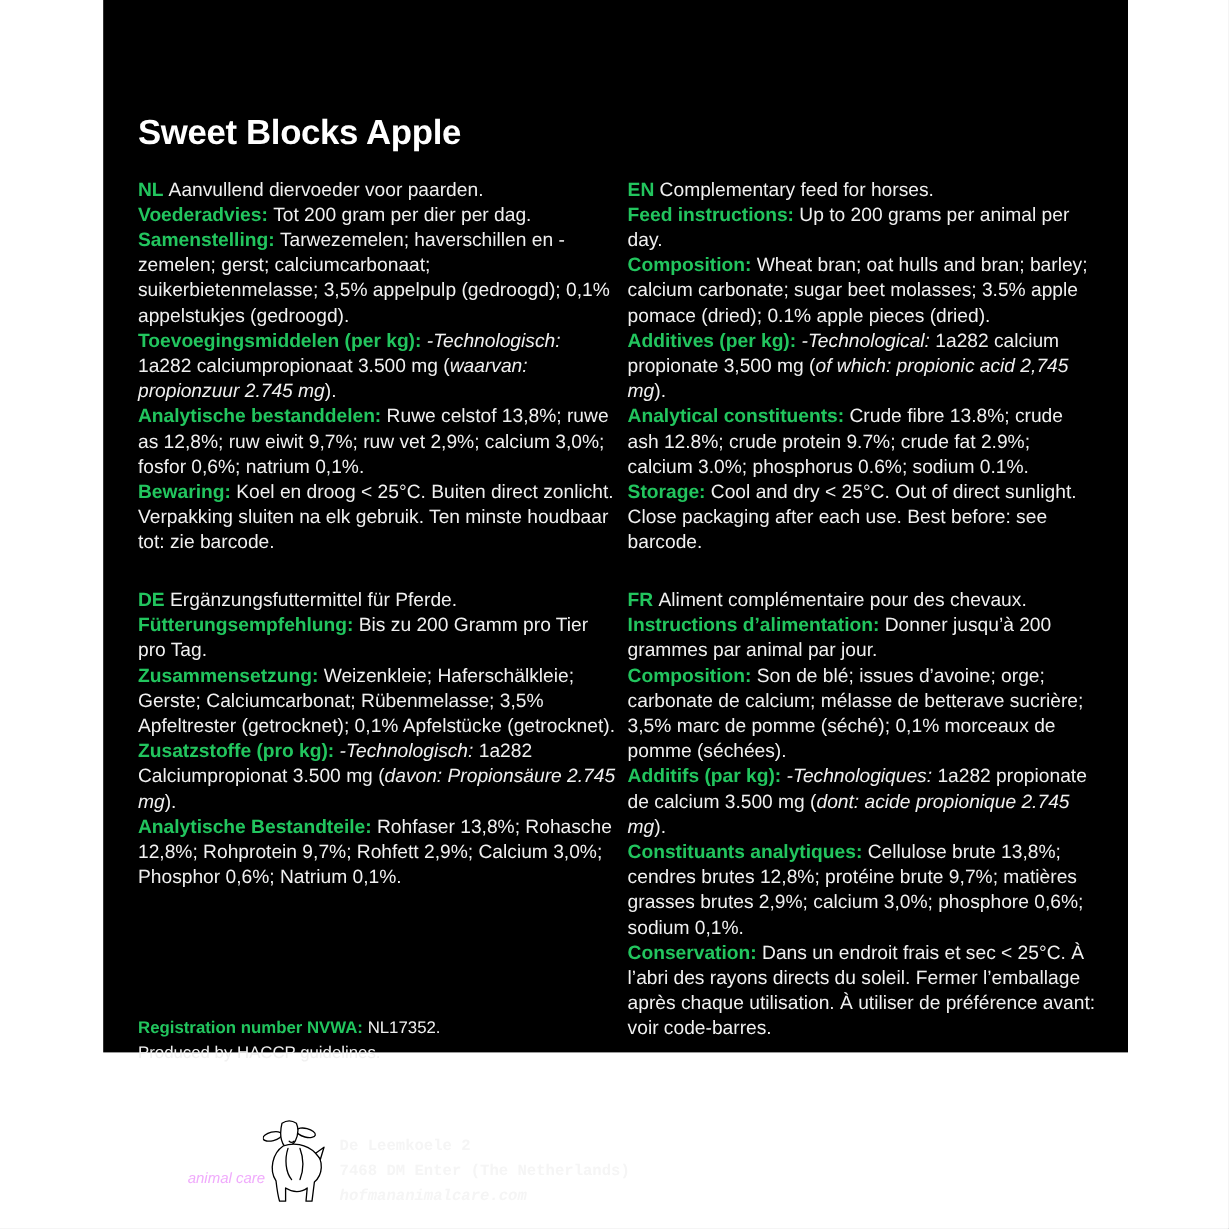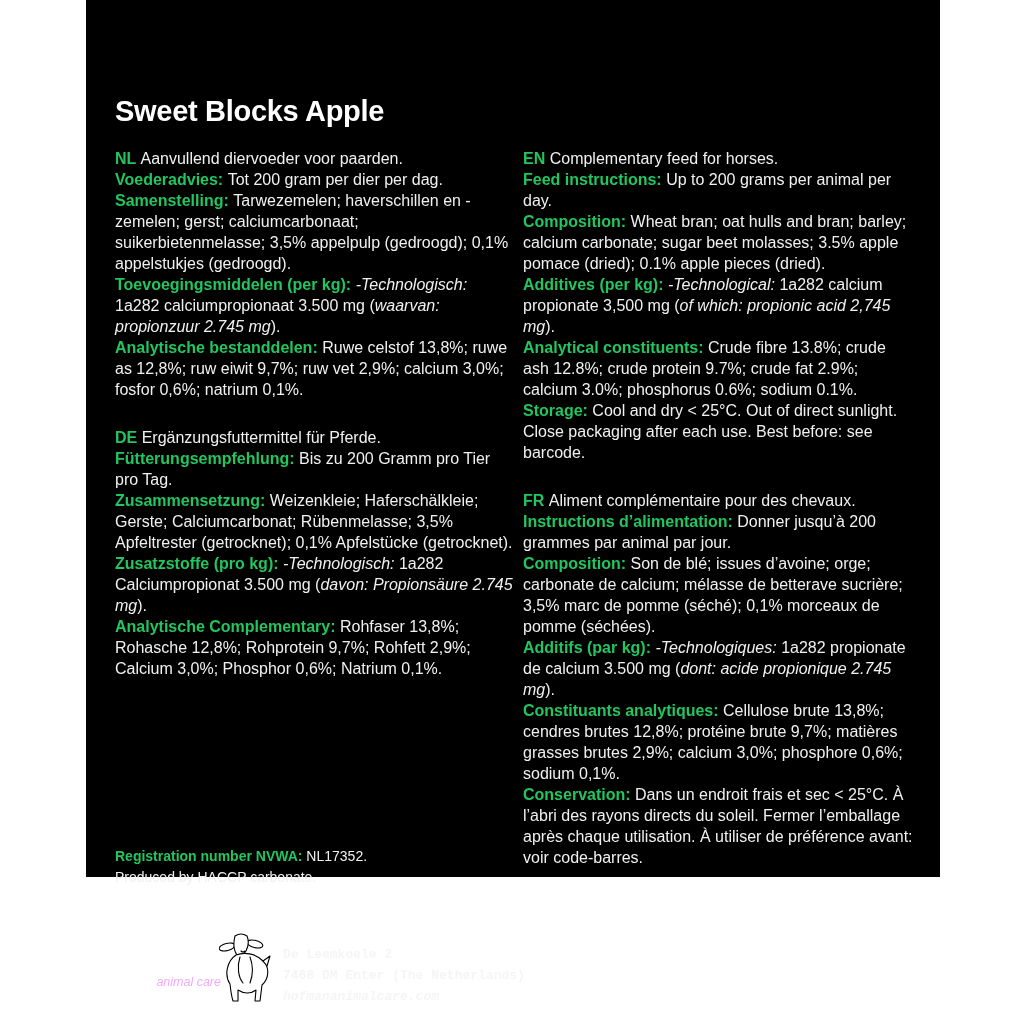--- a/index.html
+++ b/index.html
@@ -66,27 +66,28 @@
 
     <h1 class="title">Sweet Blocks Apple</h1>
 
     <div class="col col-left">
         <div class="section">
           <p><span class="b">NL </span><span>Aanvullend diervoeder voor paarden.</span></p>
           <p><span class="b">Voederadvies: </span><span>Tot 200 gram per dier per dag.</span></p>
           <p><span class="b">Samenstelling: </span><span>Tarwezemelen; haverschillen en -zemelen; gerst; calciumcarbonaat; suikerbietenmelasse; 3,5% appelpulp (gedroogd); 0,1% appelstukjes (gedroogd).</span></p>
           <p><span class="b">Toevoegingsmiddelen (per kg): </span><span class="i">-Technologisch: </span><span>1a282 calciumpropionaat 3.500 mg (</span><span class="i">waarvan: propionzuur 2.745 mg</span><span>).</span></p>
           <p><span class="b">Analytische bestanddelen: </span><span>Ruwe celstof 13,8%; ruwe as 12,8%; ruw eiwit 9,7%; ruw vet 2,9%; calcium 3,0%; fosfor 0,6%; natrium 0,1%.</span></p>
+          <p><span class="b">Bewaring: </span><span>Koel en droog &lt; 25°C. Buiten direct zonlicht. Verpakking sluiten na elk gebruik. Ten minste houdbaar tot: zie barcode.</span></p>
         </div>
         <div class="section">
           <p><span class="b">DE </span><span>Ergänzungsfuttermittel für Pferde.</span></p>
           <p><span class="b">Fütterungsempfehlung: </span><span>Bis zu 200 Gramm pro Tier pro Tag.</span></p>
           <p><span class="b">Zusammensetzung: </span><span>Weizenkleie; Haferschälkleie; Gerste; Calciumcarbonat; Rübenmelasse; 3,5% Apfeltrester (getrocknet); 0,1% Apfelstücke (getrocknet).</span></p>
           <p><span class="b">Zusatzstoffe (pro kg): </span><span class="i">-Technologisch: </span><span>1a282 Calciumpropionat 3.500 mg (</span><span class="i">davon: Propionsäure 2.745 mg</span><span>).</span></p>
-          <p><span class="b">Analytische Complementary: </span><span>Rohfaser 13,8%; Rohasche 12,8%; Rohprotein 9,7%; Rohfett 2,9%; Calcium 3,0%; Phosphor 0,6%; Natrium 0,1%.</span></p>
+          <p><span class="b">Analytische Bestandteile: </span><span>Rohfaser 13,8%; Rohasche 12,8%; Rohprotein 9,7%; Rohfett 2,9%; Calcium 3,0%; Phosphor 0,6%; Natrium 0,1%.</span></p>
         </div>
       </div>
     <div class="col col-right">
         <div class="section">
           <p><span class="b">EN </span><span>Complementary feed for horses.</span></p>
           <p><span class="b">Feed instructions: </span><span>Up to 200 grams per animal per day.</span></p>
           <p><span class="b">Composition: </span><span>Wheat bran; oat hulls and bran; barley; calcium carbonate; sugar beet molasses; 3.5% apple pomace (dried); 0.1% apple pieces (dried).</span></p>
           <p><span class="b">Additives (per kg): </span><span class="i">-Technological: </span><span>1a282 calcium propionate 3,500 mg (</span><span class="i">of which: propionic acid 2,745 mg</span><span>).</span></p>
           <p><span class="b">Analytical constituents: </span><span>Crude fibre 13.8%; crude ash 12.8%; crude protein 9.7%; crude fat 2.9%; calcium 3.0%; phosphorus 0.6%; sodium 0.1%.</span></p>
           <p><span class="b">Storage: </span><span>Cool and dry &lt; 25°C. Out of direct sunlight. Close packaging after each use. Best before: see barcode.</span></p>
@@ -96,21 +97,21 @@
           <p><span class="b">Instructions d’alimentation: </span><span>Donner jusqu’à 200 grammes par animal par jour.</span></p>
           <p><span class="b">Composition: </span><span>Son de blé; issues d’avoine; orge; carbonate de calcium; mélasse de betterave sucrière; 3,5% marc de pomme (séché); 0,1% morceaux de pomme (séchées).</span></p>
           <p><span class="b">Additifs (par kg): </span><span class="i">-Technologiques: </span><span>1a282 propionate de calcium 3.500 mg (</span><span class="i">dont: acide propionique 2.745 mg</span><span>).</span></p>
           <p><span class="b">Constituants analytiques: </span><span>Cellulose brute 13,8%; cendres brutes 12,8%; protéine brute 9,7%; matières grasses brutes 2,9%; calcium 3,0%; phosphore 0,6%; sodium 0,1%.</span></p>
           <p><span class="b">Conservation: </span><span>Dans un endroit frais et sec &lt; 25°C. À l’abri des rayons directs du soleil. Fermer l’emballage après chaque utilisation. À utiliser de préférence avant: voir code-barres.</span></p>
         </div>
       </div>
 
     <div class="reg">
         <p><span class="b">Registration number NVWA: </span><span>NL17352.</span></p>
-        <p><span>Produced by HACCP carbonate.</span></p>
+        <p><span>Produced by HACCP guidelines.</span></p>
       </div>
 
     <div class="brand">
       <div class="brand-text">
         <div class="brand-name">Hofman</div>
         <div class="brand-sub">animal care</div>
       </div>
       <svg class="goat" viewBox="0 0 56 70" aria-hidden="true">
         <g fill="#ffffff" stroke="#000000" stroke-width="1.1" stroke-linejoin="round">
           <ellipse cx="8" cy="14" rx="8" ry="3.6" transform="rotate(-14 8 14)"></ellipse>

